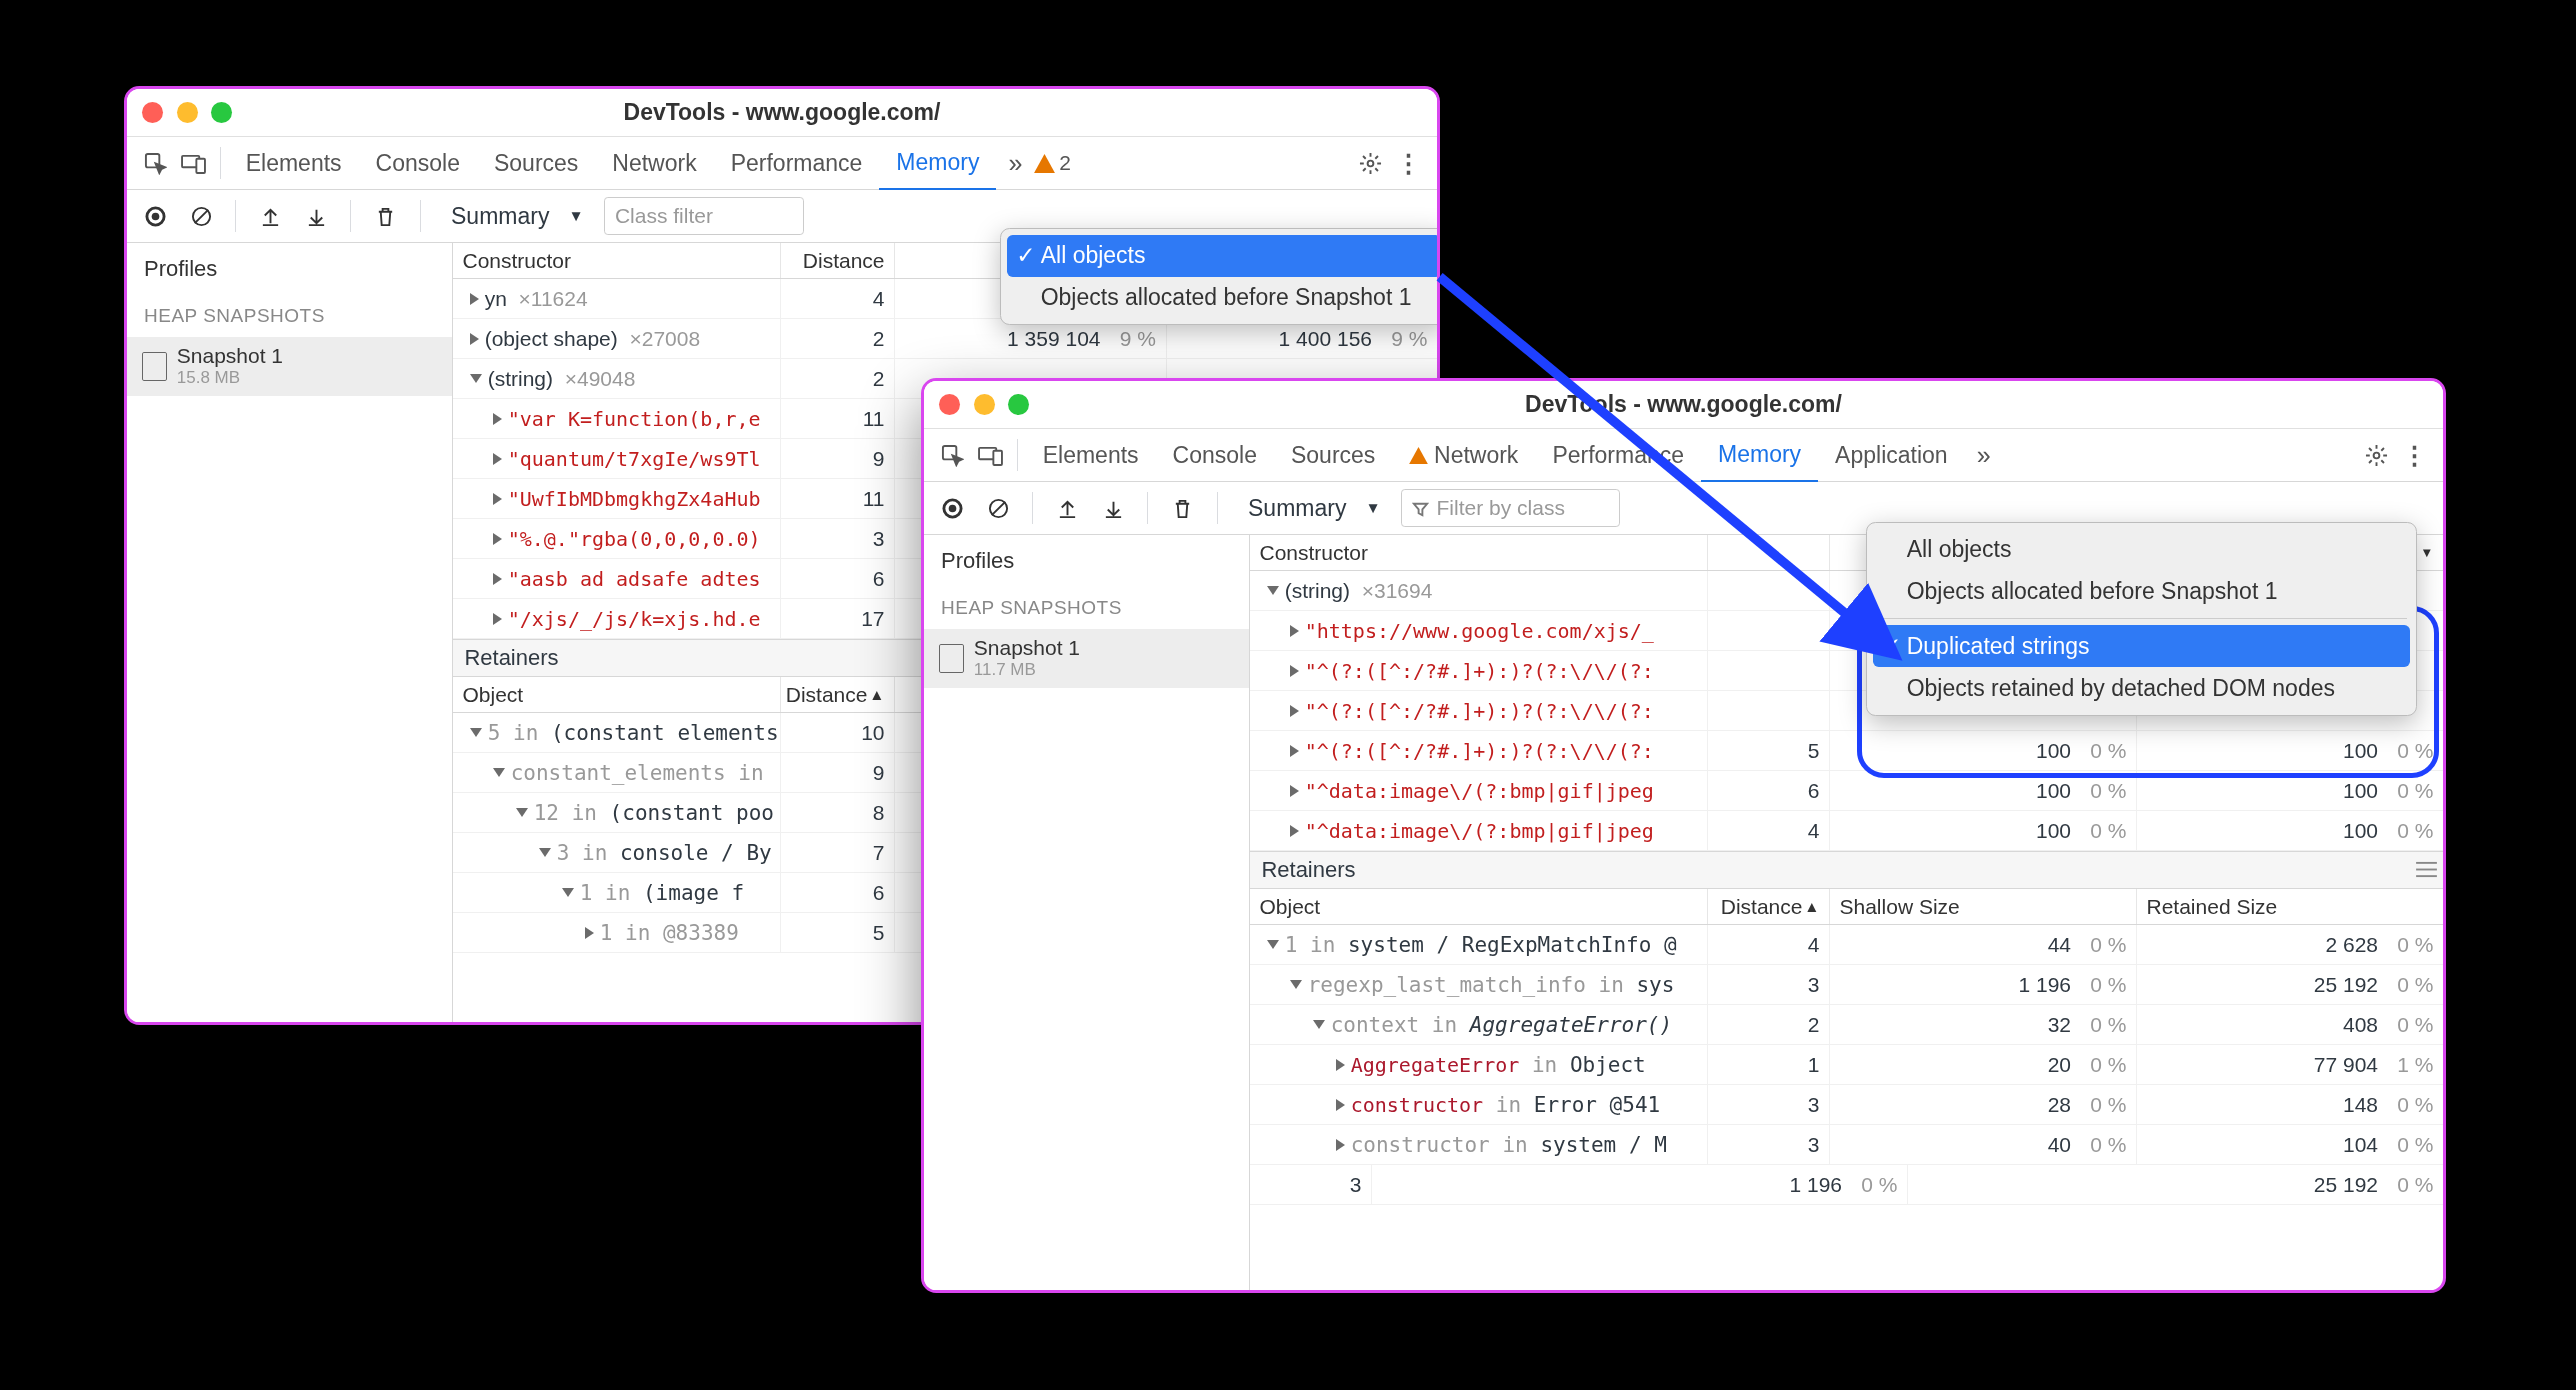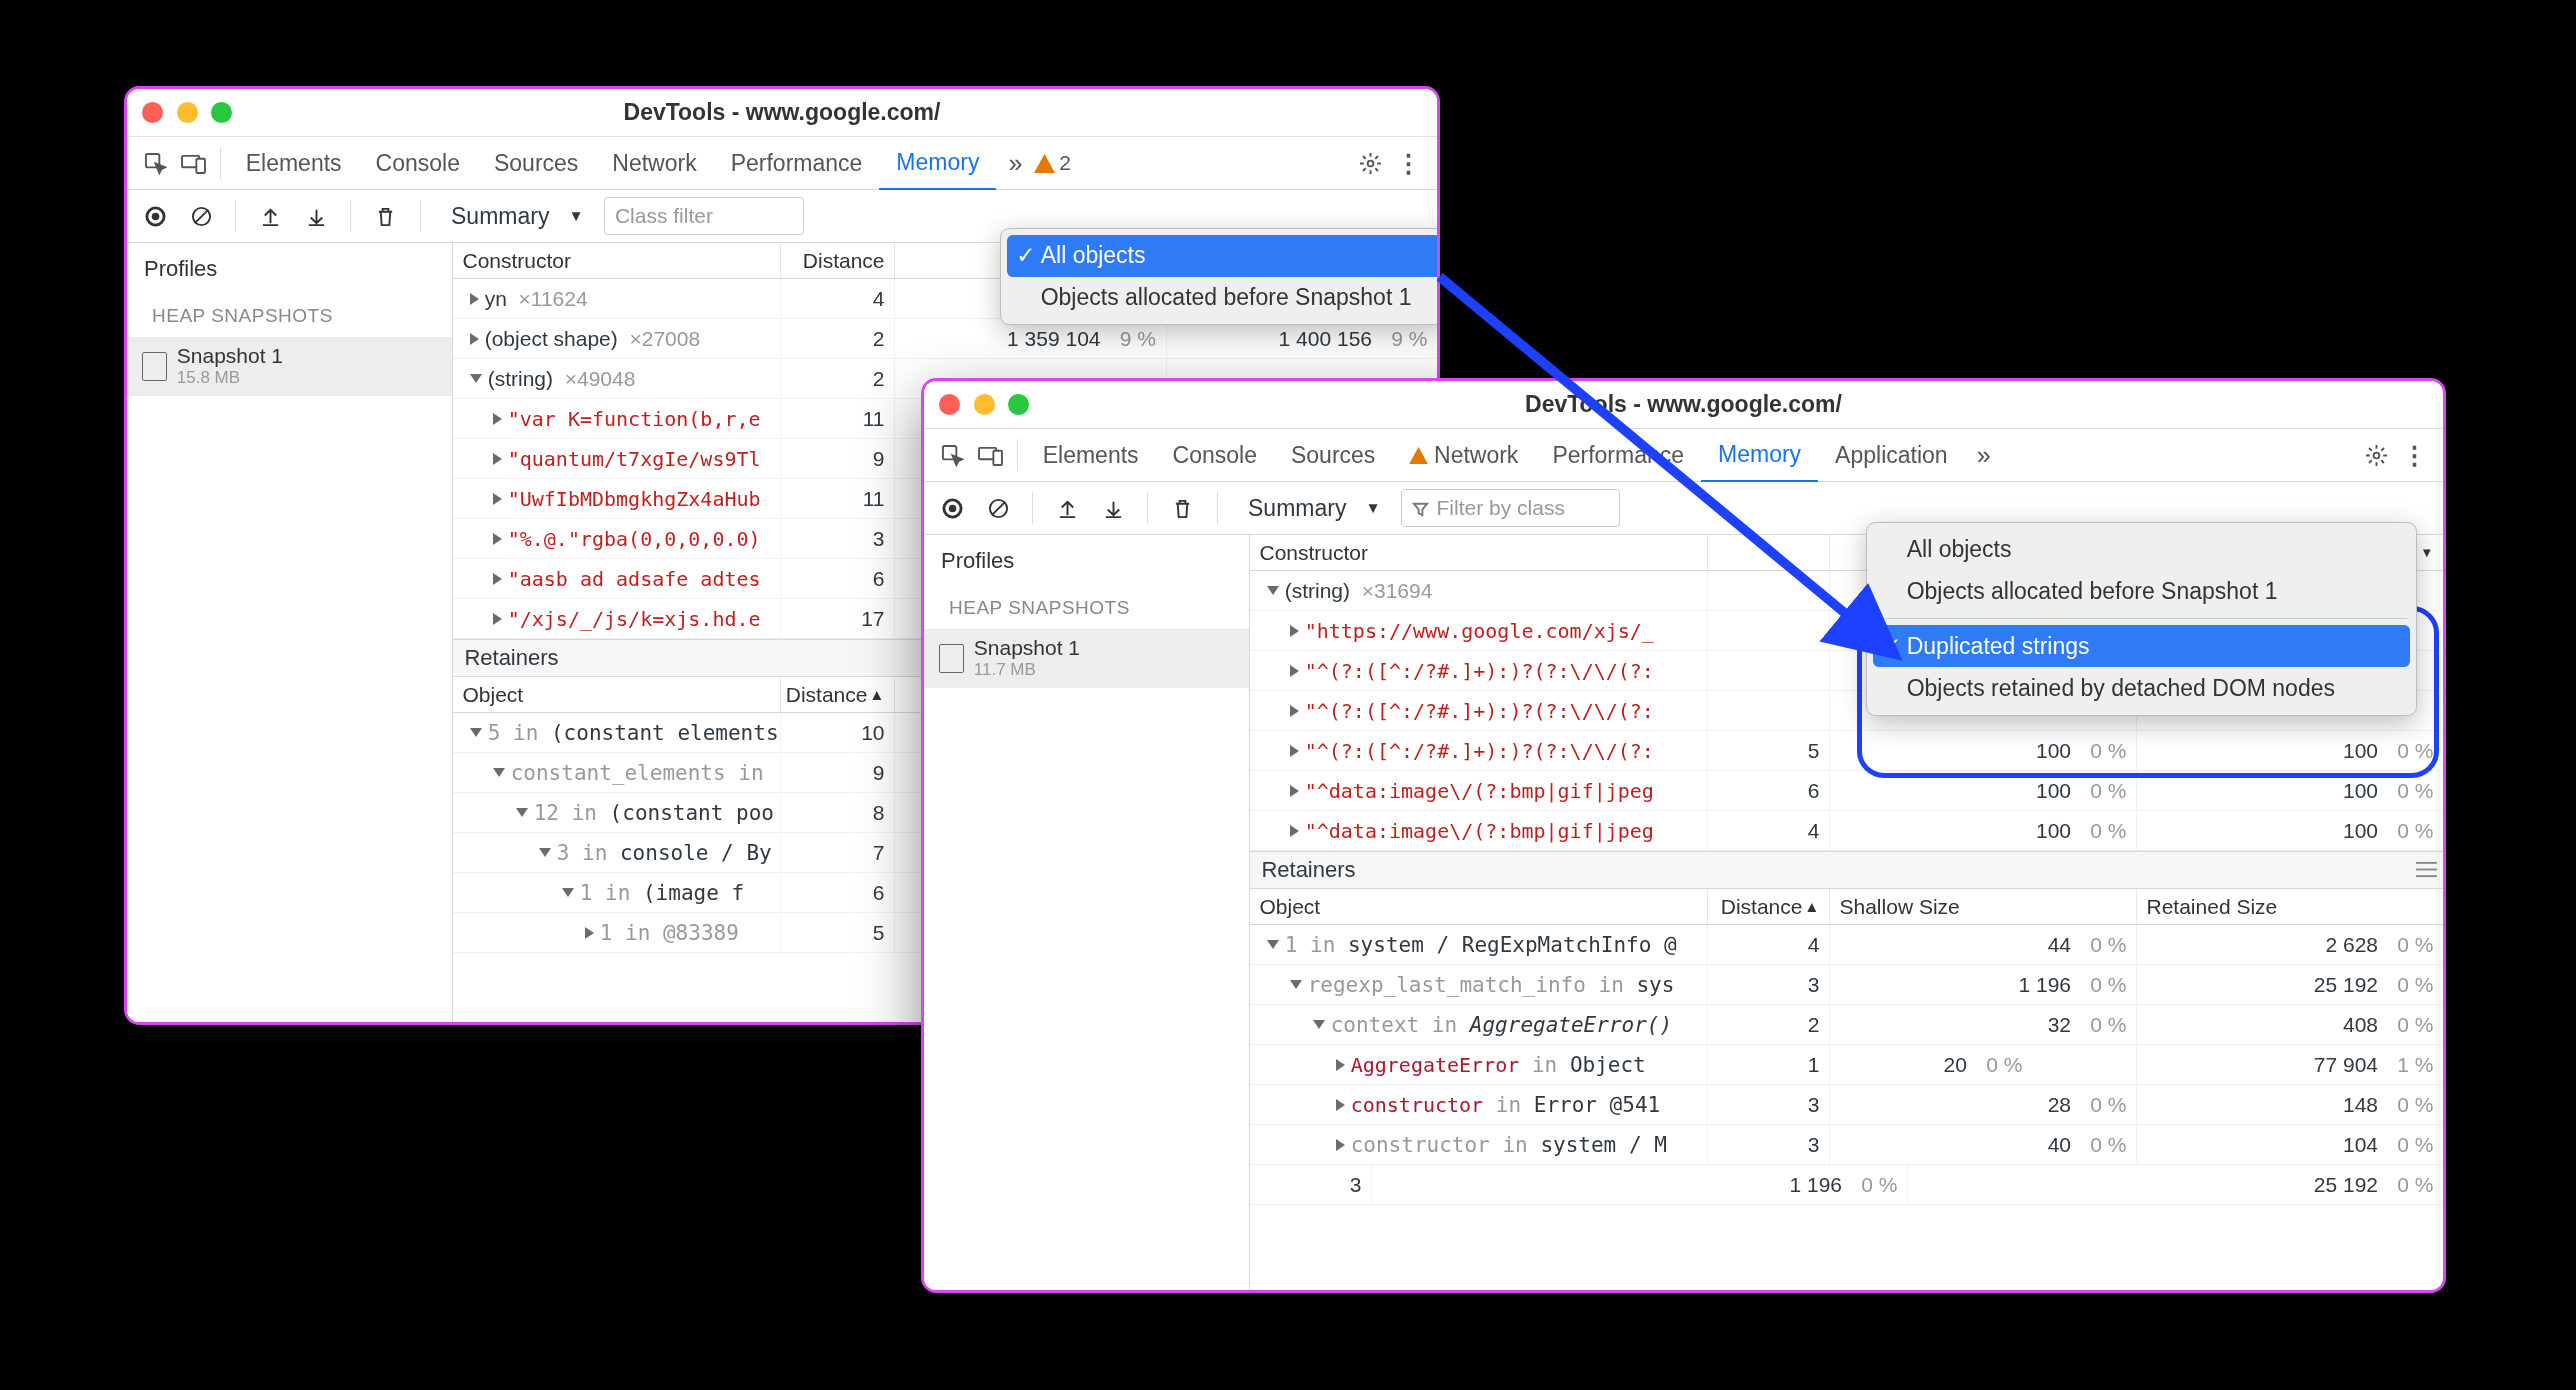--- a/index.html
+++ b/index.html
@@ -119,21 +119,20 @@
   .sidebar-header {
     padding: 13.3px 17px;
     font-size: 22px;
     color: #333;
   }
   .sidebar-subheader {
     padding: 9.5px 17px;
     font-size: 19px;
     letter-spacing: 0.5px;
     color: #888;
-    margin-left: 8px;
   }
   .snapshot-item {
     display: flex;
     align-items: center;
     gap: 9.5px;
     padding: 7.6px 15.3px;
     background: #ededed;
   }
   .snapshot-item .doc-icon {
     width: 25px; height: 29px;
@@ -743,21 +742,21 @@
             <span class="pct">0 %</span>
           </div>
           <div class="cell num-cell" style="flex:1; border-right:none;">
             <span>408</span>
             <span class="pct">0 %</span>
           </div>
         </div>
       <div class="data-row">
           <div class="cell mono" style="width:458px; padding-left:86px;"><span class="tri closed"></span><span class="propname">AggregateError</span>&nbsp;<span class="dim">in</span>&nbsp;<span>Object</span></div>
           <div class="cell num-cell" style="width:122px;">1</div>
-          <div class="cell num-cell" style="flex:1;justify-content:center;">
+          <div class="cell num-cell" style="flex:1;">
             <span>20</span>
             <span class="pct">0 %</span>
           </div>
           <div class="cell num-cell" style="flex:1; border-right:none;">
             <span>77 904</span>
             <span class="pct">1 %</span>
           </div>
         </div>
       <div class="data-row">
           <div class="cell mono" style="width:458px; padding-left:86px;"><span class="tri closed"></span><span class="propname">constructor</span>&nbsp;<span class="dim">in</span>&nbsp;<span>Error @541</span></div>

